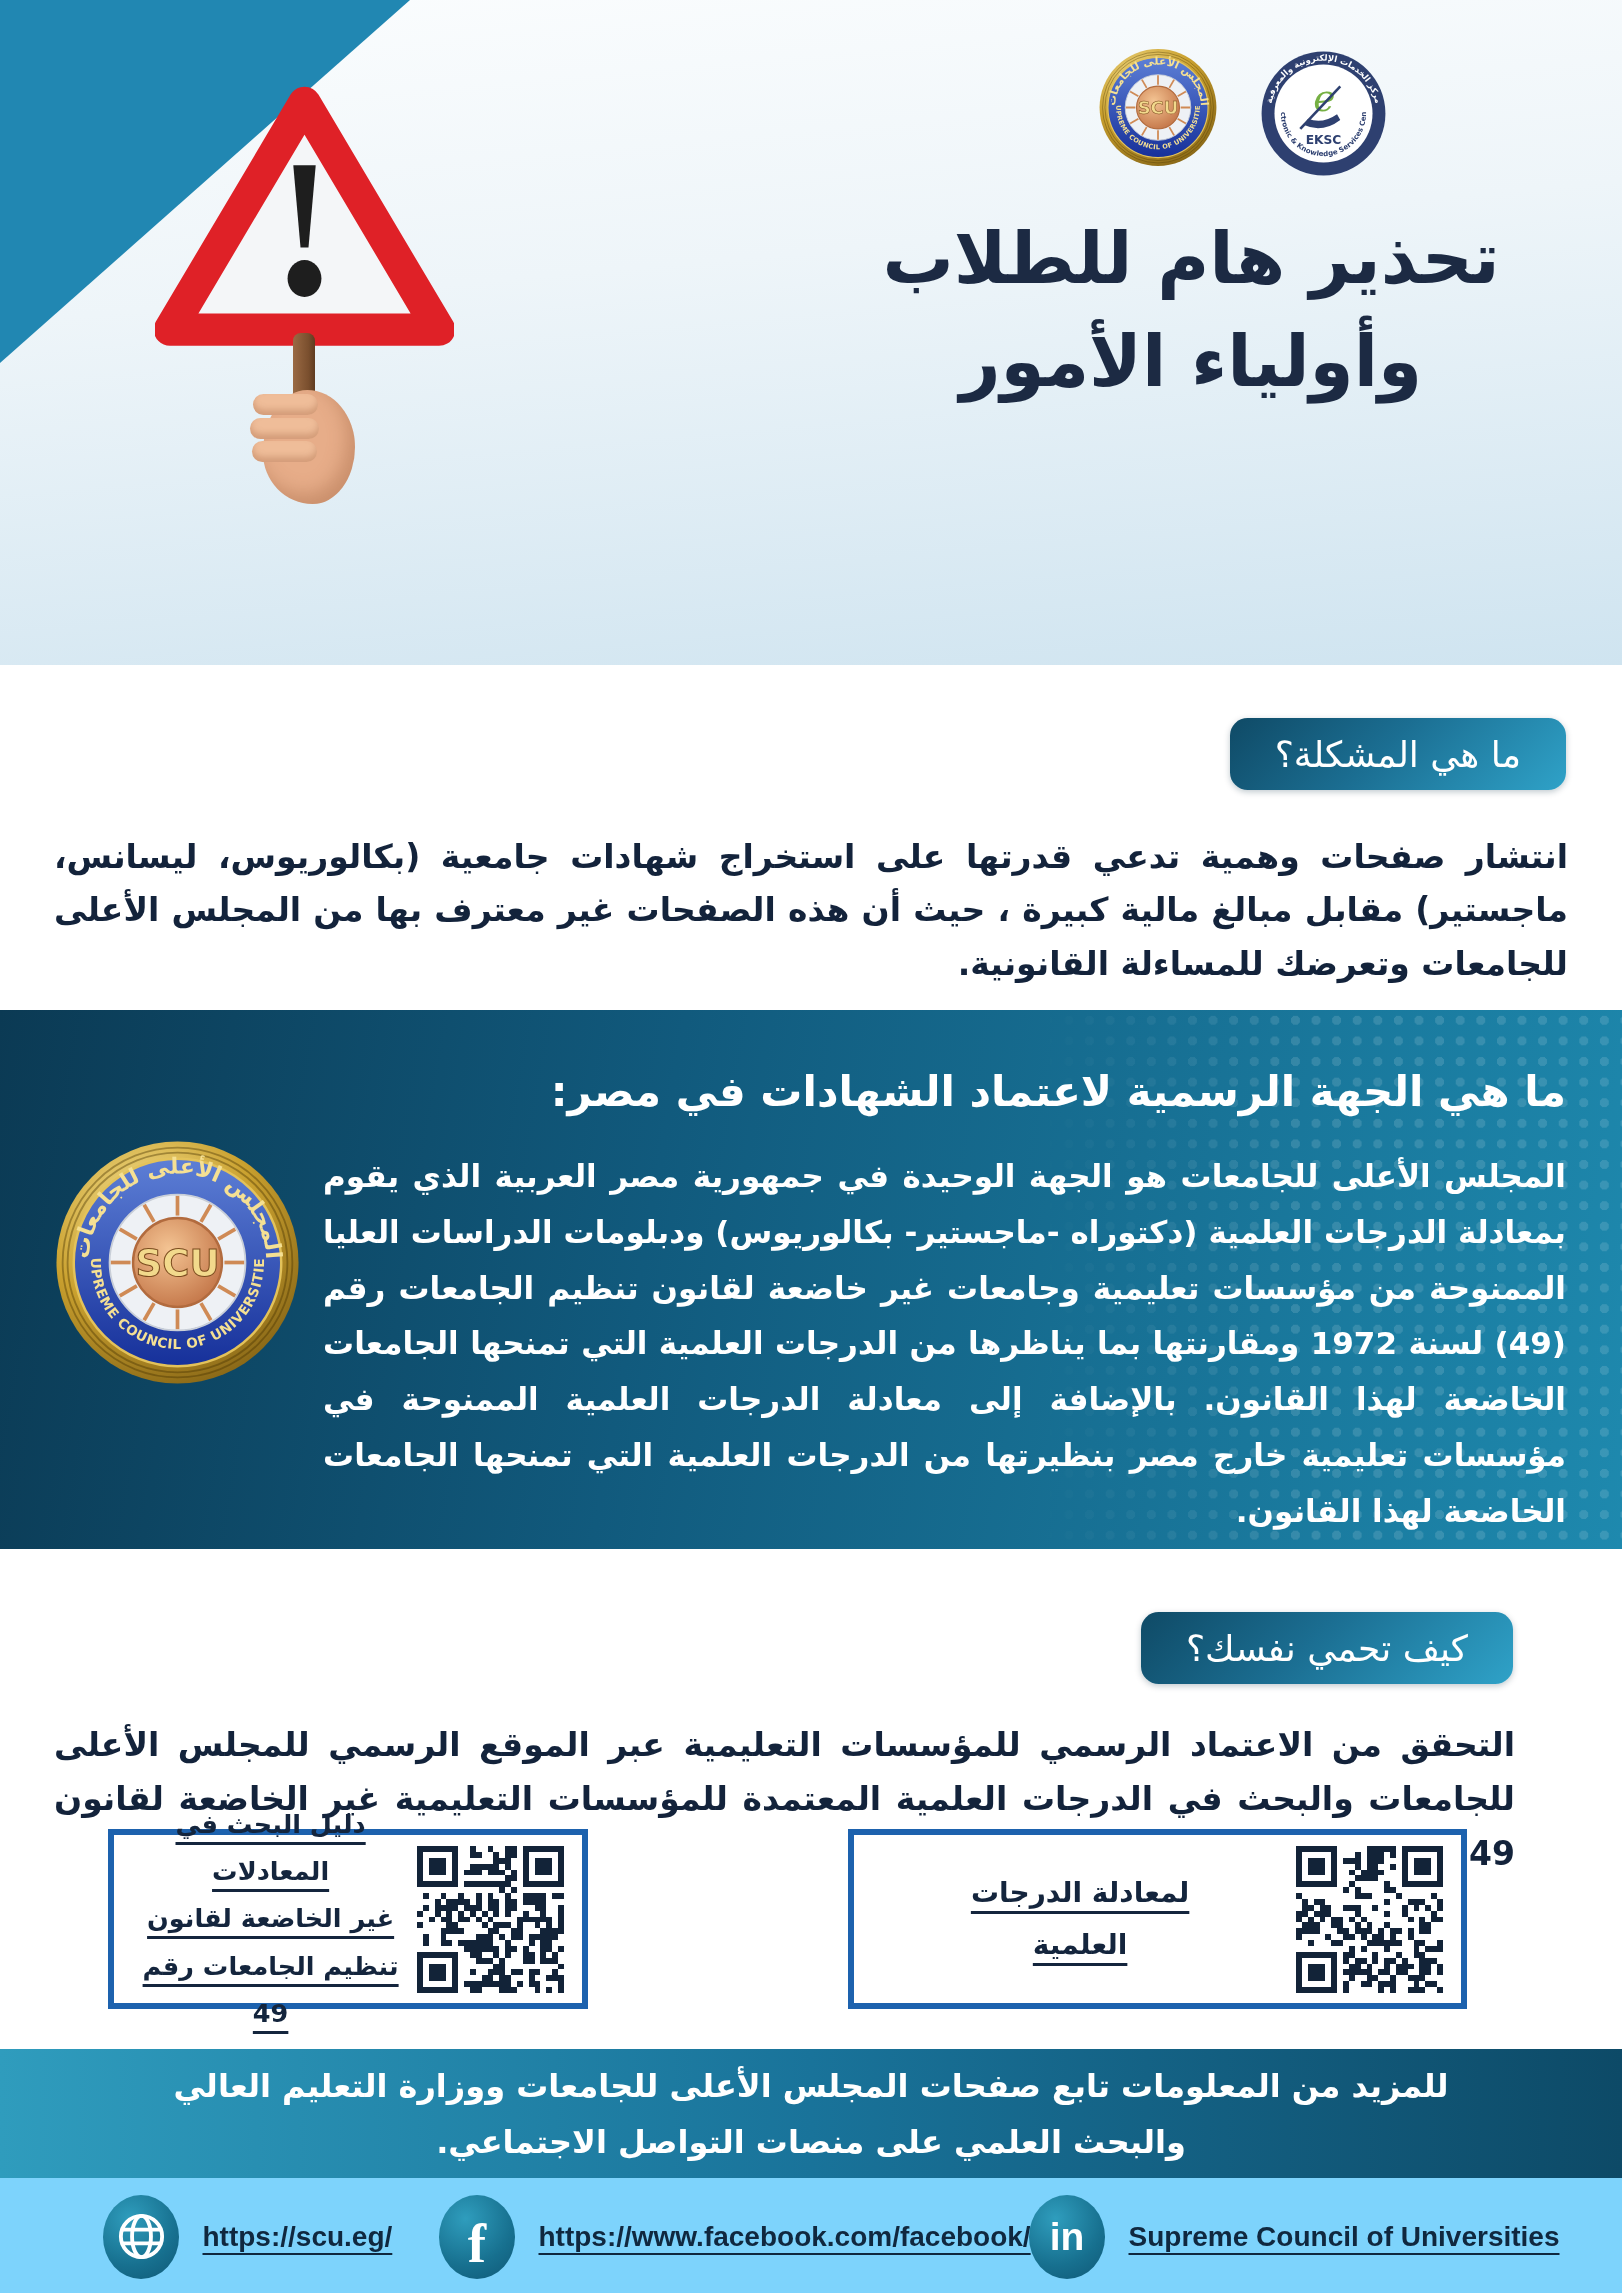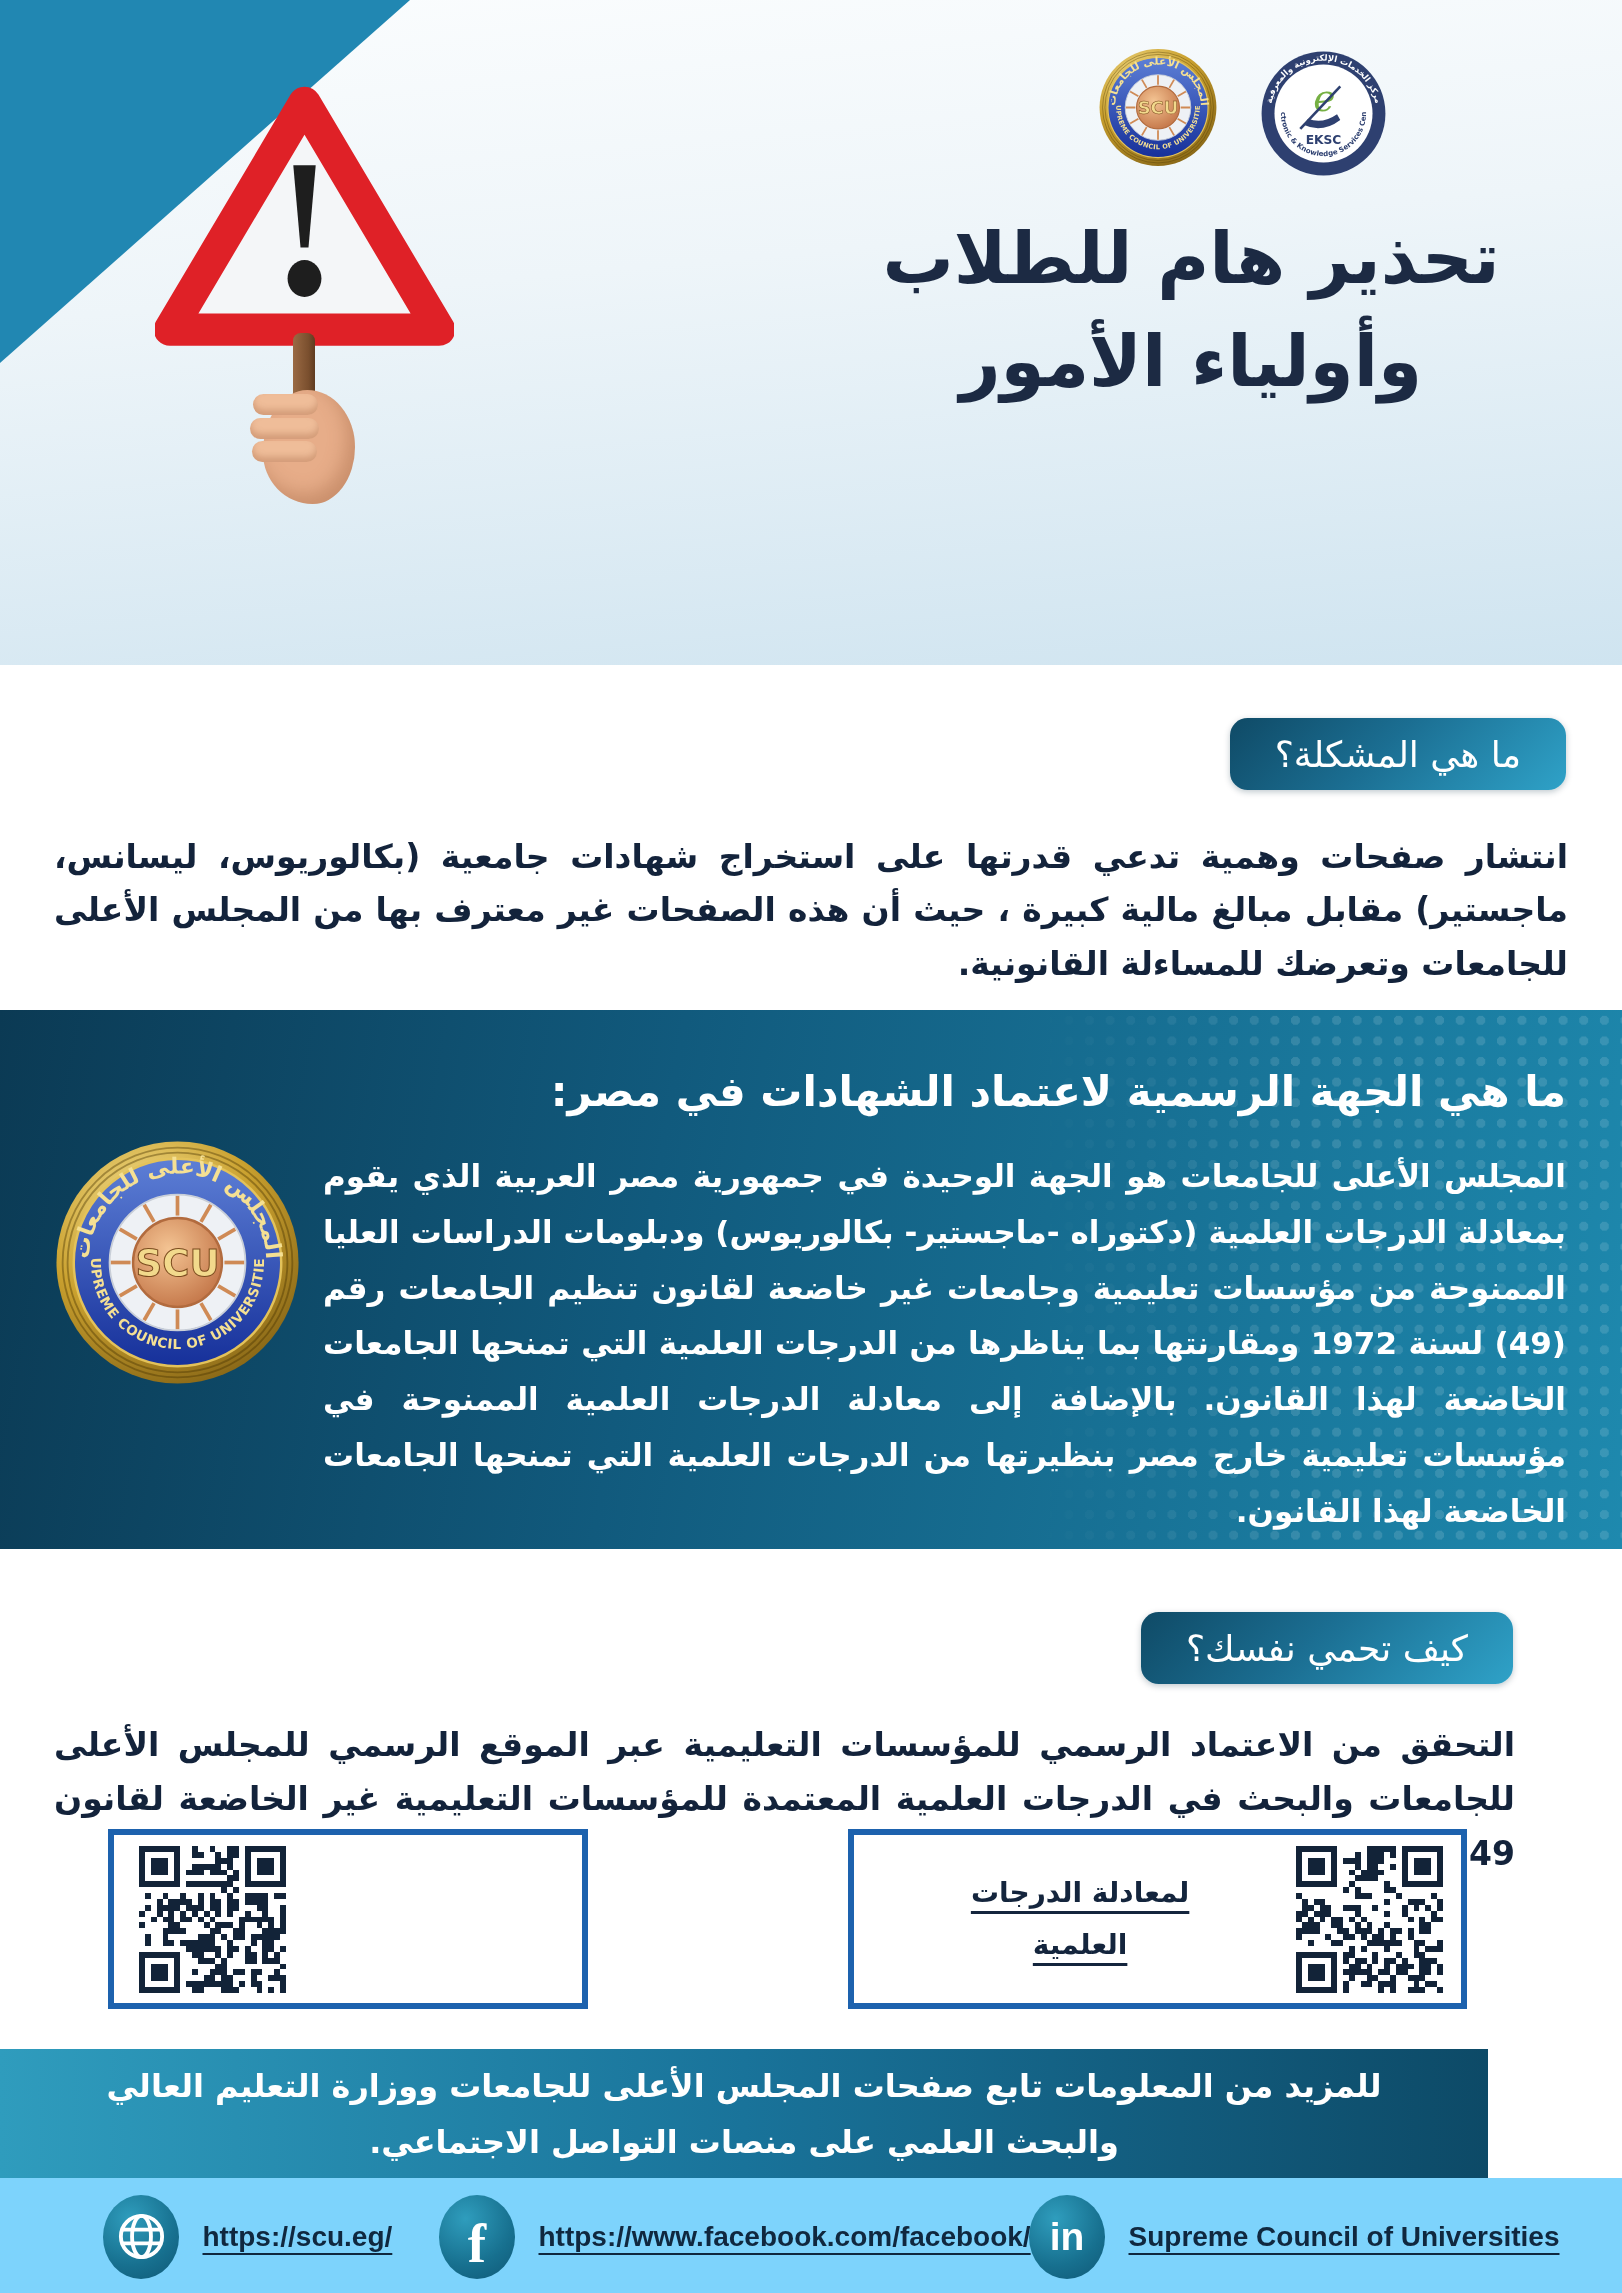--- a/index.html
+++ b/index.html
@@ -65,21 +65,21 @@
         display:flex;align-items:center;justify-content:space-between;box-sizing:border-box;padding:9.8px 17.6px;}
   .qr-card-left{left:108px;width:480px;}
   .qr-card-right{left:848px;width:619px;}
   .qr-label{direction:rtl;text-align:center;color:#14253d;font-weight:bold;flex:1;line-height:1.85;}
   .qr-card-left .qr-label{font-size:25.5px;}
   .qr-card-right .qr-label{font-size:28px;}
   .qr-line{display:block;text-decoration:underline;text-decoration-thickness:2.5px;text-underline-offset:8.8px;}
   .qr-code{width:147px;height:147px;flex:0 0 147px;margin-left:7.8px;}
 
   
-  .follow-bar{position:absolute;left:0;top:2049px;width:1488px;height:129px;
+  .follow-bar{position:absolute;left:0;top:2049px;width:1622px;height:129px;
         background:linear-gradient(90deg,#2f9cbd 0%,#19739a 50%,#0d4a67 100%);
         display:flex;align-items:center;justify-content:center;}
   .follow-text{width:1372px;text-align:center;direction:rtl;color:#fff;font-weight:bold;
         font-size:32px;line-height:1.75;}
 
   
   .footer{position:absolute;left:0;top:2178px;width:1622px;height:116px;background:#7dd3fc;}
   .footer-item{position:absolute;top:13.7px;height:90px;display:flex;align-items:center;gap:23.5px;
         text-decoration:none;cursor:pointer;}
   .fi-web{left:103px;} .fi-fb{left:439px;} .fi-in{left:1029px;}
@@ -201,20 +201,25 @@
         <use href="#scu-seal" width="252" height="252"></use>
       </svg>
     <div class="official-body">المجلس الأعلى للجامعات هو الجهة الوحيدة في جمهورية مصر العربية الذي يقوم بمعادلة الدرجات العلمية (دكتوراه -ماجستير- بكالوريوس) ودبلومات الدراسات العليا الممنوحة من مؤسسات تعليمية وجامعات غير خاضعة لقانون تنظيم الجامعات رقم (49) لسنة 1972 ومقارنتها بما يناظرها من الدرجات العلمية التي تمنحها الجامعات الخاضعة لهذا القانون. بالإضافة إلى معادلة الدرجات العلمية الممنوحة في مؤسسات تعليمية خارج مصر بنظيرتها من الدرجات العلمية التي تمنحها الجامعات الخاضعة لهذا القانون.</div>
   </div>
 
   <div class="section-protect">
     <div class="label-box protect-label">كيف تحمي نفسك؟</div>
     <div class="protect-body">التحقق من الاعتماد الرسمي للمؤسسات التعليمية عبر الموقع الرسمي للمجلس الأعلى للجامعات والبحث في الدرجات العلمية المعتمدة للمؤسسات التعليمية غير الخاضعة لقانون 49 لعام 1972.</div>
 
     <div class="qr-card qr-card-left">
+      <div class="qr-label">
+        <span class="qr-line">دليل البحث في المعادلات</span>
+        <span class="qr-line">غير الخاضعة لقانون</span>
+        <span class="qr-line">تنظيم الجامعات رقم 49</span>
+      </div>
       <div class="qr-code"><svg viewBox="0 0 100 100" width="100%" height="100%" fill="#122338" shape-rendering="crispEdges">
             <rect x="36" y="0" width="4" height="4"></rect>
             <rect x="48" y="0" width="4" height="4"></rect>
             <rect x="60" y="0" width="4" height="4"></rect>
             <rect x="64" y="0" width="4" height="4"></rect>
             <rect x="36" y="4" width="4" height="4"></rect>
             <rect x="40" y="4" width="4" height="4"></rect>
             <rect x="52" y="4" width="4" height="4"></rect>
             <rect x="60" y="4" width="4" height="4"></rect>
             <rect x="64" y="4" width="4" height="4"></rect>

